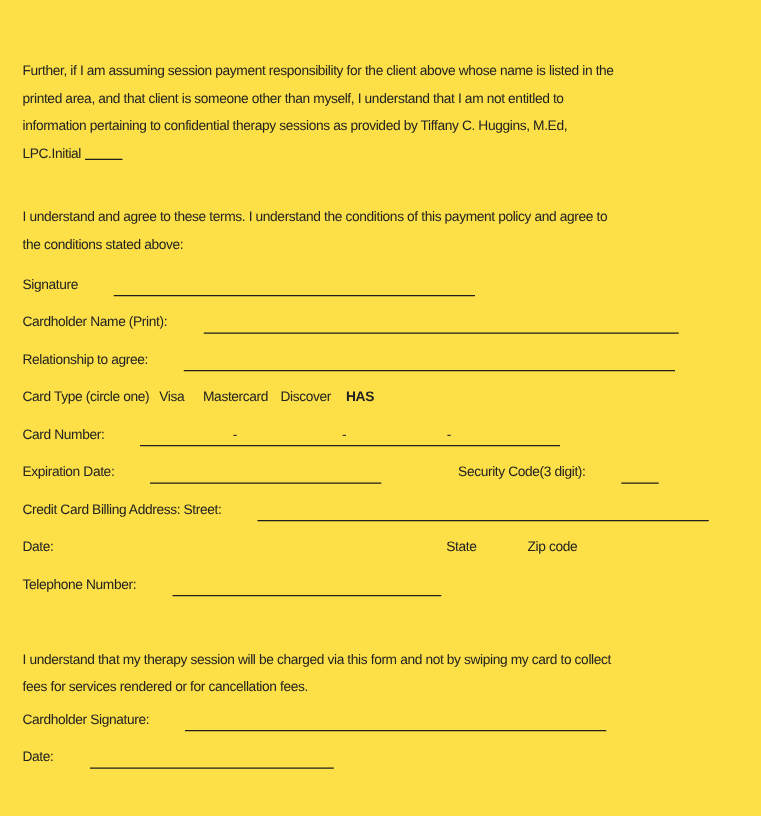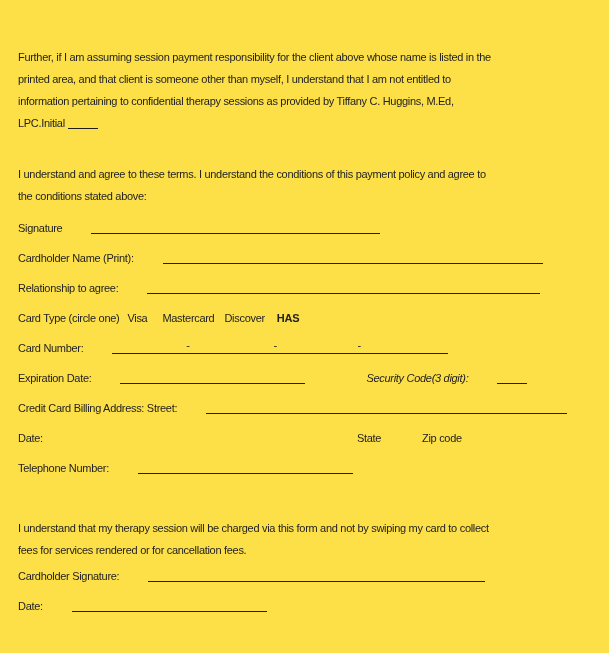--- a/index.html
+++ b/index.html
@@ -12,35 +12,35 @@
     background:#fde047;
     color:#222222;
     font-family:"Liberation Sans",sans-serif;
     font-size:11px;
     line-height:22px;
     letter-spacing:-0.3px;
   }
   .pline{white-space:nowrap;}
   .para2{margin-top:29px;}
   .para3{margin-top:38px;}
-  .row{display:flex;align-items:flex-start;margin-top:8px;height:22px;gap:29px;}
+  .row{display:flex;align-items:center;margin-top:8px;height:22px;gap:29px;}
   .row .lbl{white-space:nowrap;}
   .line{
     flex:1;
     height:16px;
     border-bottom:1px solid #1e1e1e;
     position:relative;
   }
   .row-signature{margin-top:10px;width:362px;}
   .row-cardholder-name{width:525px;}
   .row-relationship{width:522px;}
   .row-cardnumber{width:430px;}
   .row-expsec{width:509px;}
   .row-expsec .line-exp{flex:none;width:185px;}
-  .row-expsec .lbl-sec{margin-left:32px;font-style:italic;}
+  .row-expsec .lbl-sec{margin-left:32px;}
   .row-street{width:549px;}
   .row-telephone{width:335px;}
   .row-cardholder-sig{margin-top:4px;width:467px;}
   .row-date{width:249px;}
   .row-cardtype{display:flex;align-items:flex-end;margin-top:8px;height:22px;white-space:nowrap;}
   .opt-visa{margin-left:8px;}
   .opt-mastercard{margin-left:15px;}
   .opt-discover{margin-left:10px;}
   .opt-amex{margin-left:26px;}
   .opt-has{margin-left:12px;font-weight:bold;}

